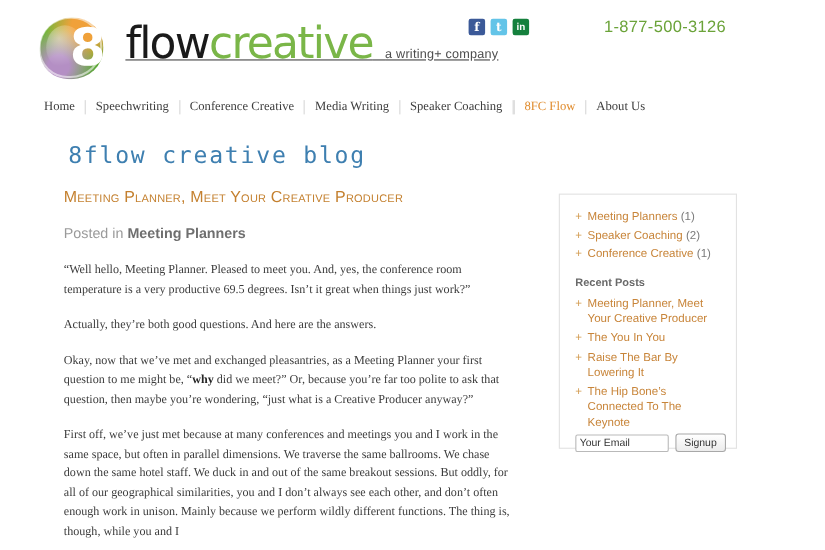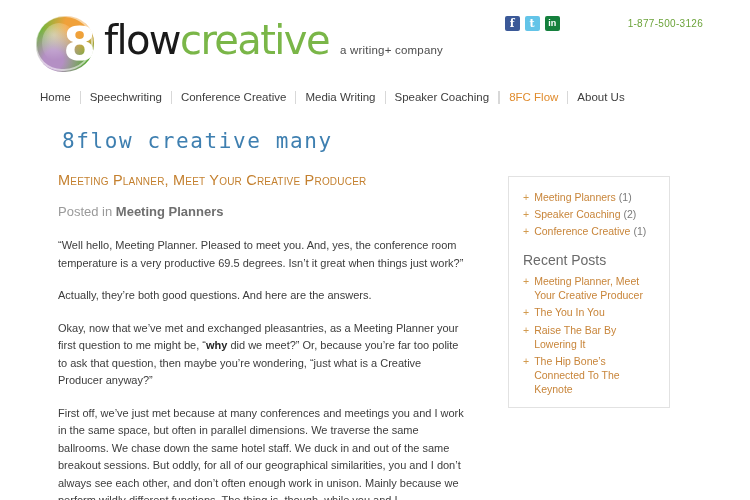--- a/index.html
+++ b/index.html
@@ -78,23 +78,24 @@
     top: 6px;
     font-family: "DejaVu Sans", sans-serif;
     font-size: 47px;
     font-weight: 700;
     line-height: 1;
     color: #ffffff;
     letter-spacing: -2px;
   }
 
   .logo-text {
-    margin-left: 8px;
+    margin-left: 18px;
     position: relative;
     top: 4px;
+    text-decoration: underline;
   }
   .logo-word {
     font-family: "DejaVu Sans", sans-serif;
     font-size: 40px;
     line-height: 44px;
     letter-spacing: -1.6px;
     font-weight: 400;
   }
   .logo-flow { color: #1a1a1a; }
   .logo-creative { color: #7ab648; }
@@ -130,41 +131,42 @@
     font-family: "DejaVu Serif", serif;
     font-size: 11px;
     font-weight: 700;
     line-height: 1;
   }
   .s-fb { background: #3b5998; font-family: "DejaVu Serif", serif; }
   .s-tw { background: #63c4e8; }
   .s-li { background: #15803d; font-size: 9px; font-family: "Liberation Sans", sans-serif; }
 
   .phone {
-    font-size: 10px;
+    font-size: 15px;
     color: #6ba339;
     letter-spacing: 0.3px;
     white-space: nowrap;
-    padding-right: 47px;
+    padding-right: 90px;
   }
 
   
   .nav {
     position: absolute;
     left: 36px;
     top: 90px;
     display: flex;
     align-items: center;
     font-size: 11.5px;
   }
   .nav-item {
     padding: 0 9px;
     color: #3d3d3d;
     white-space: nowrap;
     line-height: 14px;
+    font-family: Liberation Serif, serif;
   }
   .nav-item.first { padding-left: 4px; }
   .nav-item.active { color: #e08c2e; }
   .nav-sep {
     width: 1px;
     height: 13px;
     background: #d8d8d8;
   }
 
   
@@ -212,20 +214,21 @@
   }
 
   .post-body {
     margin-top: 18px;
     font-size: 11px;
     line-height: 17.5px;
     color: #3c3c3c;
   }
   .post-body p {
     margin: 0 0 15px 0;
+    font-family: Liberation Serif, serif;
   }
   .post-body b { font-weight: 700; color: #262626; }
 
   
   .sidebar {
     position: absolute;
     left: 508px;
     top: 176px;
     width: 162px;
     height: 232px;
@@ -254,24 +257,24 @@
     line-height: 15px;
   }
   .cat-link, .recent-link {
     color: #c8853a;
   }
   .cat-count {
     color: #7a7a7a;
     margin-left: 3px;
   }
   .side-heading {
-    font-size: 14px;
+    font-size: 10px;
     color: #6a6a6a;
     margin: 13px 0 6px 0;
-    font-weight: 400;
+    font-weight: 700;
   }
   .recent-list li { margin-bottom: 3px; }
   .recent-list .recent-link { line-height: 14px; }
 
   .signup-heading {
     font-size: 10.5px;
     color: #6a6a6a;
     margin: 14px 0 5px 0;
   }
   .signup-row {
@@ -348,21 +351,21 @@
     <span class="nav-sep"></span>
     <span class="nav-item">Speaker Coaching</span>
     <span class="nav-sep"></span>
     <span class="nav-sep"></span>
     <span class="nav-item active">8FC Flow</span>
     <span class="nav-sep"></span>
     <span class="nav-item">About Us</span>
 
   </nav>
 
-  <div class="blog-title">8flow creative many</div>
+  <div class="blog-title">8flow creative blog</div>
 
   <div class="content">
     <h1 class="post-title">Meeting Planner, Meet Your Creative Producer</h1>
     <div class="post-meta">
       <span>Posted in</span>
       <span class="cat">Meeting Planners</span>
     </div>
 
     <div class="post-body">
       <p>
@@ -410,15 +413,19 @@
       <li>
         <span class="plus">+</span>
         <span class="recent-link">Raise The Bar By Lowering It</span>
       </li>
       <li>
         <span class="plus">+</span>
         <span class="recent-link">The Hip Bone’s Connected To The Keynote</span>
       </li>
     </ul>
 
+    <div class="signup-row">
+      <input class="email-input" type="text" value="Your Email" style="">
+      <button class="signup-btn">Signup</button>
+    </div>
   </aside>
 
 </div>
 
 </body></html>

